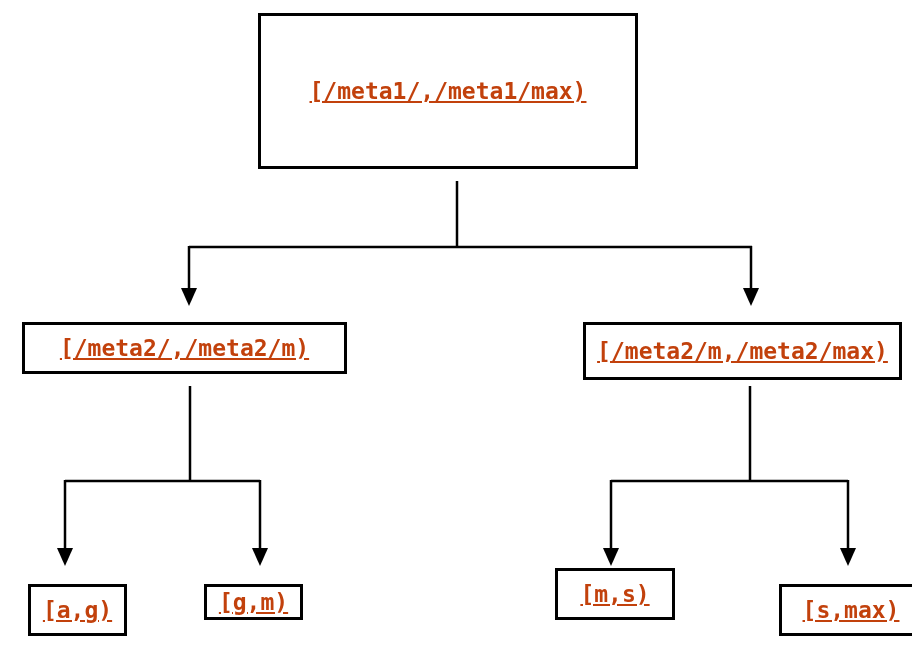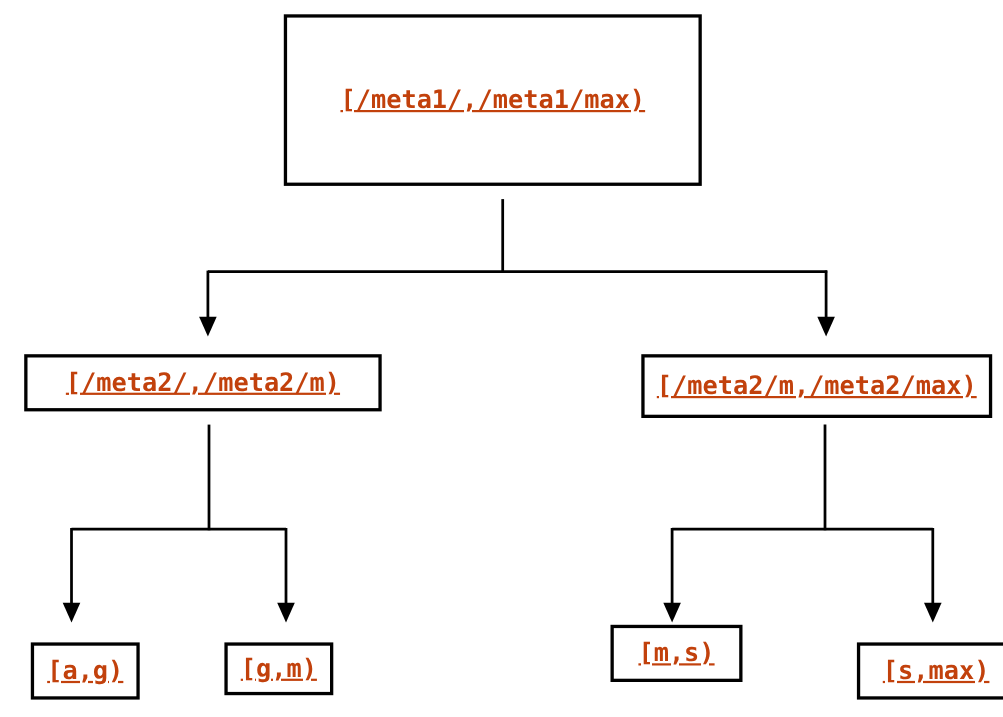--- a/index.html
+++ b/index.html
@@ -35,21 +35,21 @@
     font-size: 23px;
     font-weight: bold;
     color: #c2410c;
     white-space: pre;
     text-decoration: underline;
   }
   .node-root      { left: 258px; top: 13px;  width: 380px; height: 156px; }
   .node-meta2-low { left: 22px;  top: 322px; width: 325px; height: 52px; justify-content: center; }
   .node-meta2-high{ left: 583px; top: 322px; width: 319px; height: 58px; }
   .node-leaf-ag   { left: 8px;   top: 584px; width: 99px;  height: 52px; margin-left: 20px; }
-  .node-leaf-gm   { left: 204px; top: 584px; width: 99px;  height: 48px; }
+  .node-leaf-gm   { left: 204px; top: 584px; width: 99px;  height: 36px; }
   .node-leaf-ms   { left: 555px; top: 568px; width: 120px;  height: 52px; }
   .node-leaf-smax { left: 779px; top: 584px; width: 144px; height: 52px; }
   line { stroke: #000000; stroke-width: 2.5; }
   polygon { fill: #000000; stroke: none; }
 </style>
 </head>
 <body>
 
 <div class="canvas">
 

